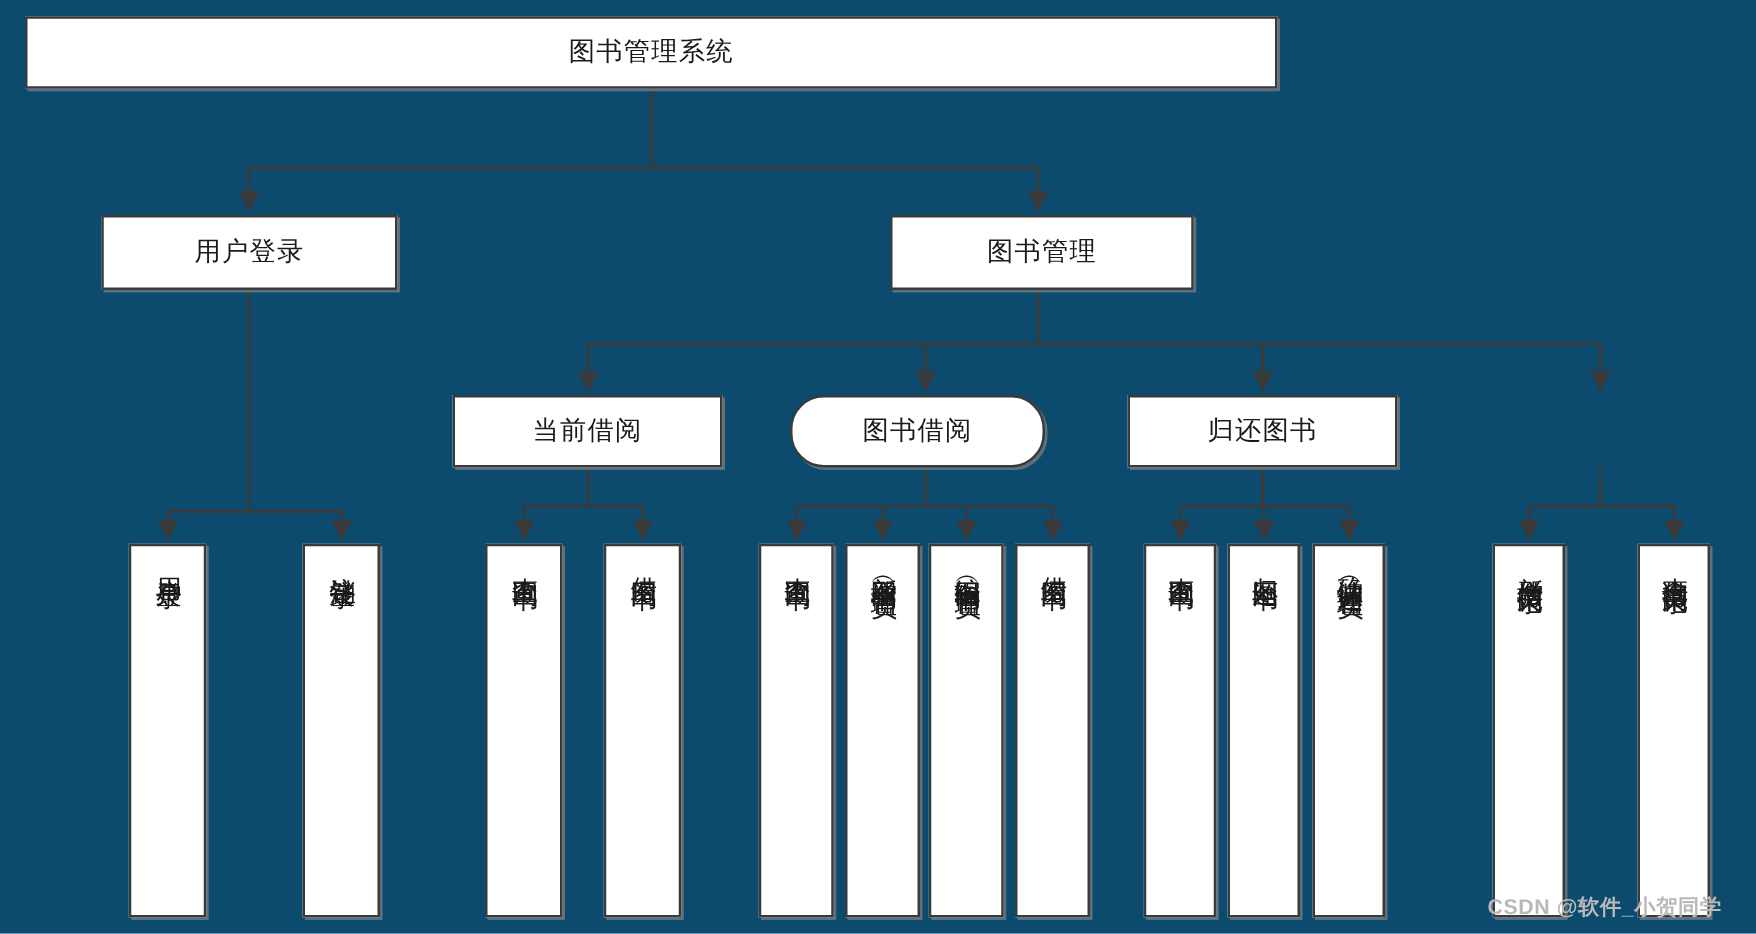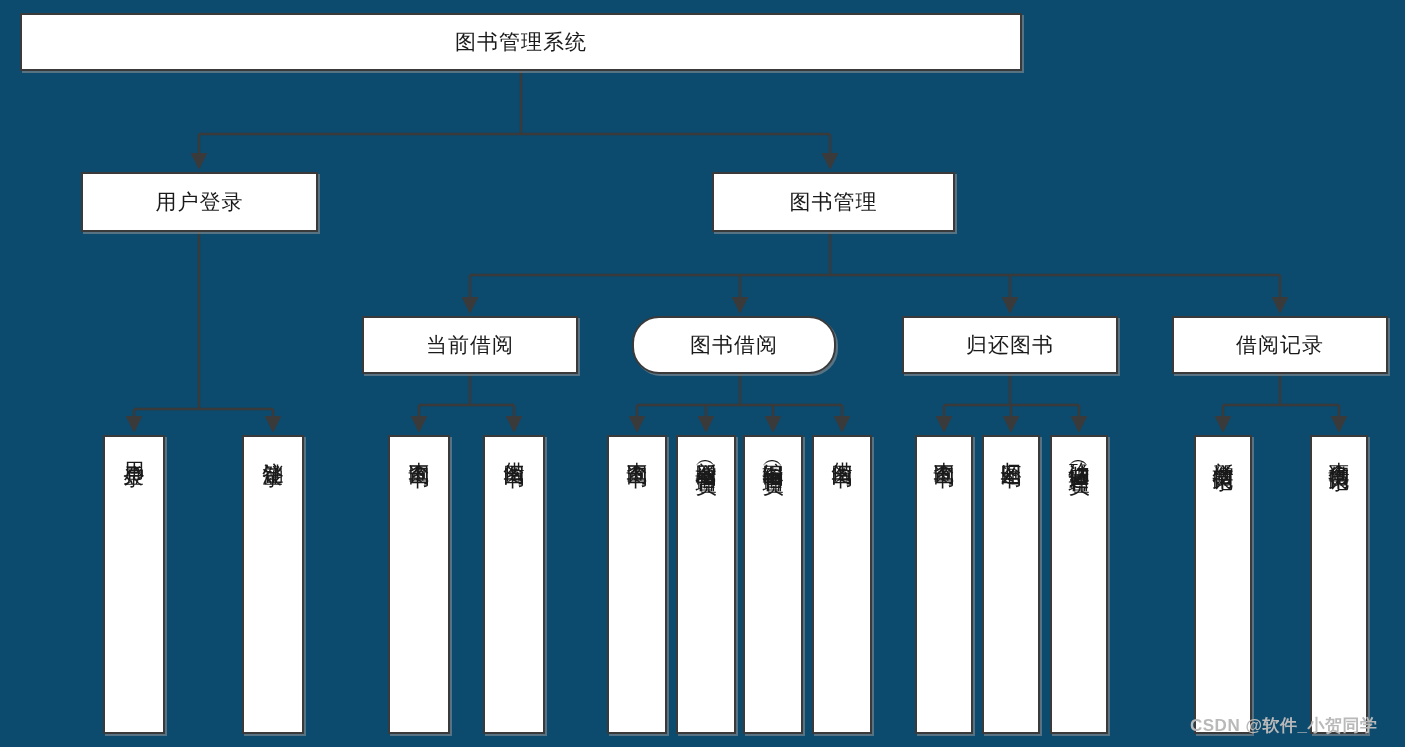--- a/index.html
+++ b/index.html
@@ -135,23 +135,20 @@
 
   <div class="node horiz" style="left:362px; top:316px; width:216px; height:58px;">
     <span class="label">当前借阅</span>
   </div>
   <div class="node horiz" style="left:632px; top:316px; width:204px; height:58px;border-radius:27px;">
     <span class="label">图书借阅</span>
   </div>
   <div class="node horiz" style="left:902px; top:316px; width:216px; height:58px;">
     <span class="label">归还图书</span>
   </div>
-  <div class="node horiz" style="left:1172px; top:316px; width:216px; height:58px;">
-    <span class="label">借阅记录</span>
-  </div>
 
   <div class="node vert" style="left:103px; top:435px; width:62px; height:299px;">
     <span class="label">用户登录</span>
   </div>
   <div class="node vert" style="left:242px; top:435px; width:62px; height:299px;">
     <span class="label">注销登录</span>
   </div>
   <div class="node vert" style="left:388px; top:435px; width:62px; height:299px;">
     <span class="label">查询图书</span>
   </div>

